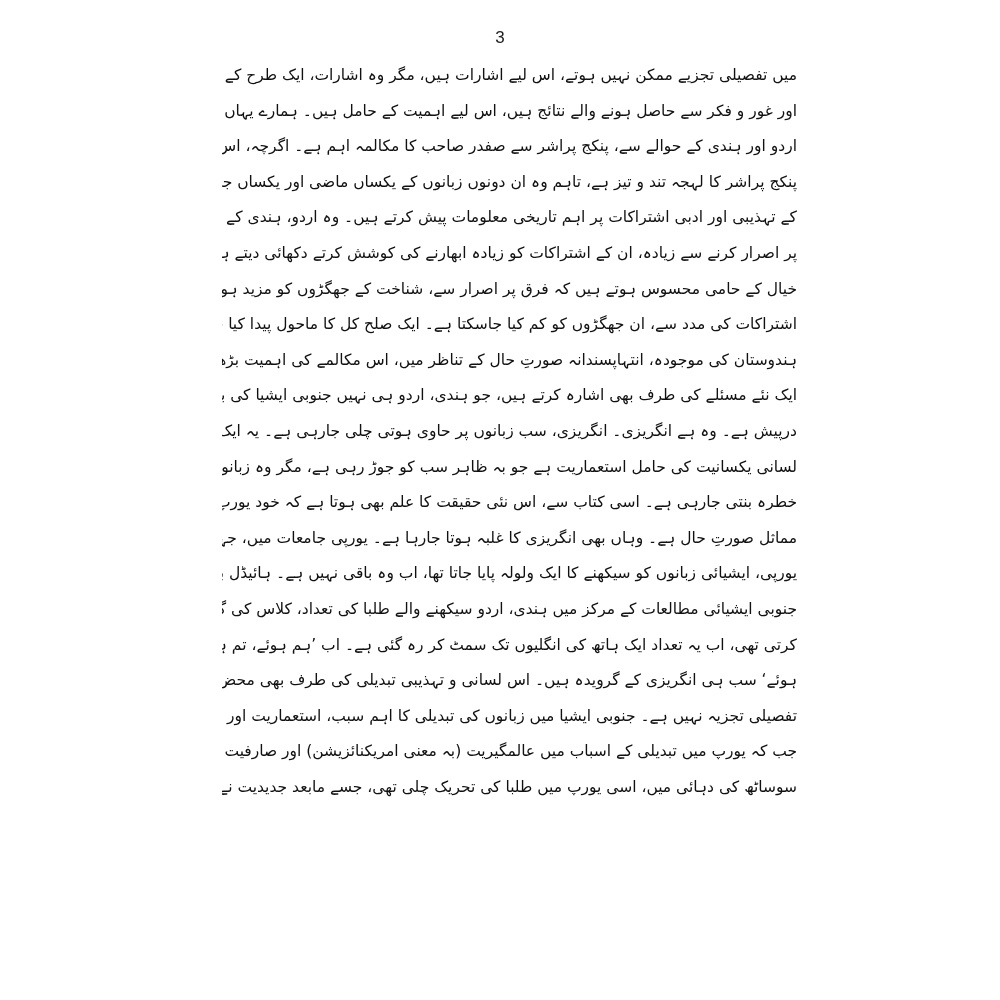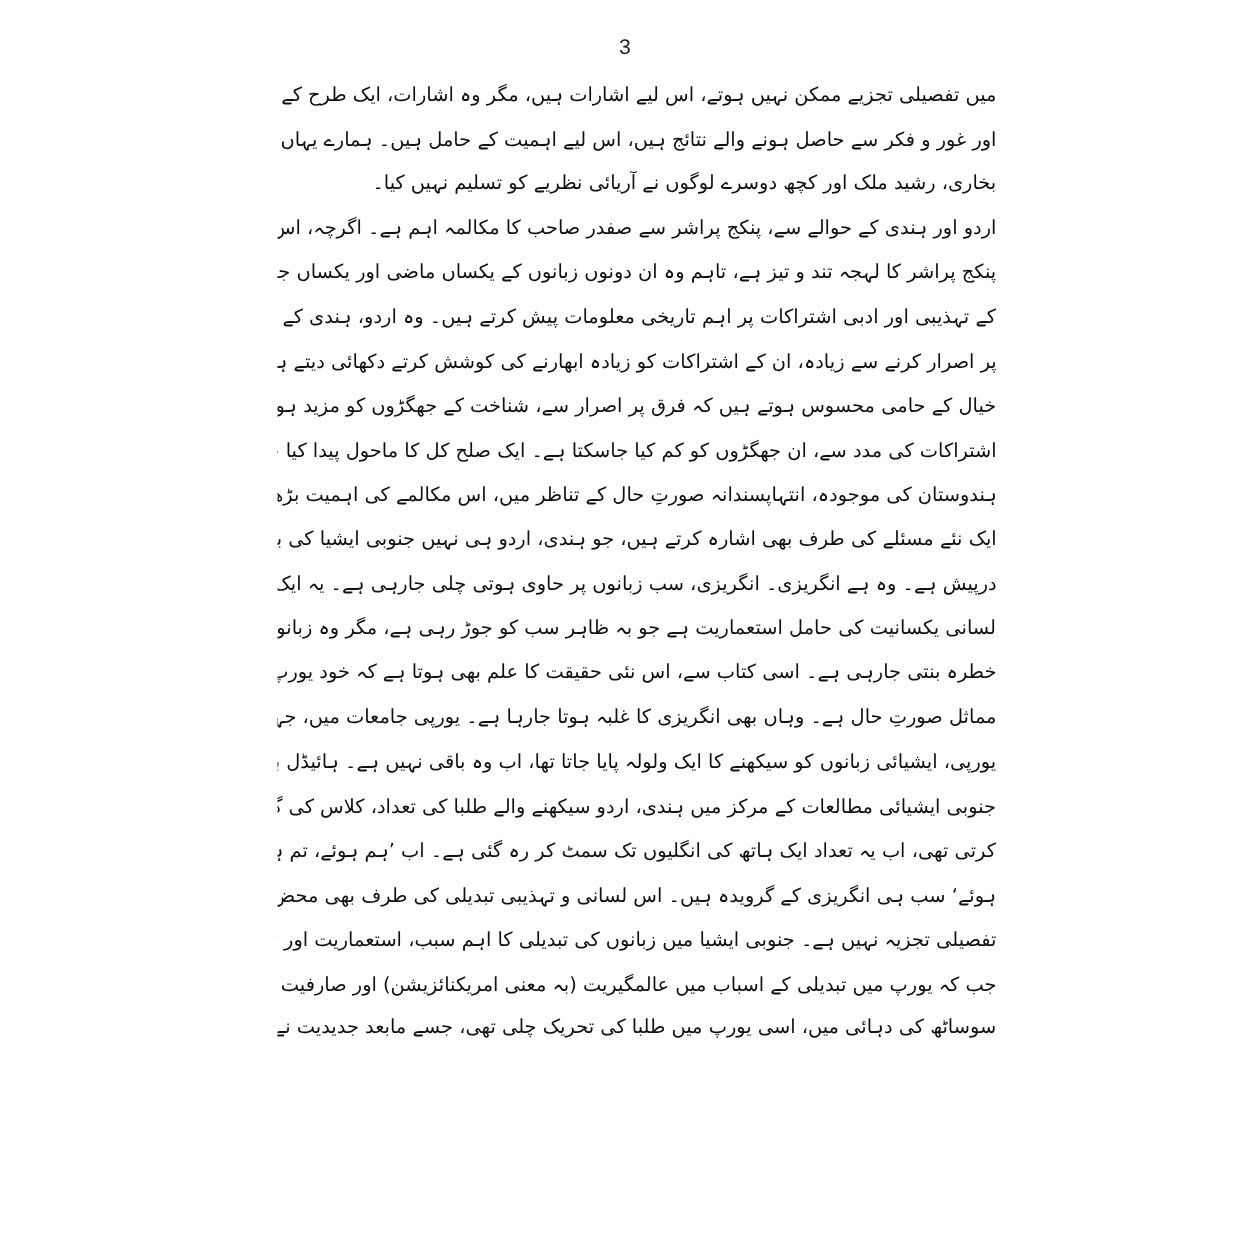--- a/index.html
+++ b/index.html
@@ -47,21 +47,20 @@
   }
 </style>
 </head>
 <body>
 
 <div class="page-number">3</div>
 
 <div class="text-block">
   <span class="line">میں تفصیلی تجزیے ممکن نہیں ہوتے، اس لیے اشارات ہیں، مگر وہ اشارات، ایک طرح کے طویل تحقیق</span>
   <span class="line">اور غور و فکر سے حاصل ہونے والے نتائج ہیں، اس لیے اہمیت کے حامل ہیں۔ ہمارے یہاں بھی، سہیل</span>
-  <span class="line last">بخاری، رشید ملک اور کچھ دوسرے لوگوں نے آریائی نظریے کو تسلیم نہیں کیا۔</span>
   <span class="line">اردو اور ہندی کے حوالے سے، پنکج پراشر سے صفدر صاحب کا مکالمہ اہم ہے۔ اگرچہ، اس مکالمے میں</span>
   <span class="line">پنکج پراشر کا لہجہ تند و تیز ہے، تاہم وہ ان دونوں زبانوں کے یکساں ماضی اور یکساں جڑوں کے ساتھ، ان</span>
   <span class="line">کے تہذیبی اور ادبی اشتراکات پر اہم تاریخی معلومات پیش کرتے ہیں۔ وہ اردو، ہندی کے درمیان فرق</span>
   <span class="line">پر اصرار کرنے سے زیادہ، ان کے اشتراکات کو زیادہ ابھارنے کی کوشش کرتے دکھائی دیتے ہیں۔ وہ اس</span>
   <span class="line">خیال کے حامی محسوس ہوتے ہیں کہ فرق پر اصرار سے، شناخت کے جھگڑوں کو مزید ہوا ملے گی، جب کہ</span>
   <span class="line">اشتراکات کی مدد سے، ان جھگڑوں کو کم کیا جاسکتا ہے۔ ایک صلح کل کا ماحول پیدا کیا جاسکتا ہے۔</span>
   <span class="line">ہندوستان کی موجودہ، انتہاپسندانہ صورتِ حال کے تناظر میں، اس مکالمے کی اہمیت بڑھ جاتی ہے۔ وہ</span>
   <span class="line">ایک نئے مسئلے کی طرف بھی اشارہ کرتے ہیں، جو ہندی، اردو ہی نہیں جنوبی ایشیا کی باقی زبانوں کو بھی</span>
   <span class="line">درپیش ہے۔ وہ ہے انگریزی۔ انگریزی، سب زبانوں پر حاوی ہوتی چلی جارہی ہے۔ یہ ایک طرح کی</span>
   <span class="line">لسانی یکسانیت کی حامل استعماریت ہے جو بہ ظاہر سب کو جوڑ رہی ہے، مگر وہ زبانوں کے تنوع کے لیے</span>

